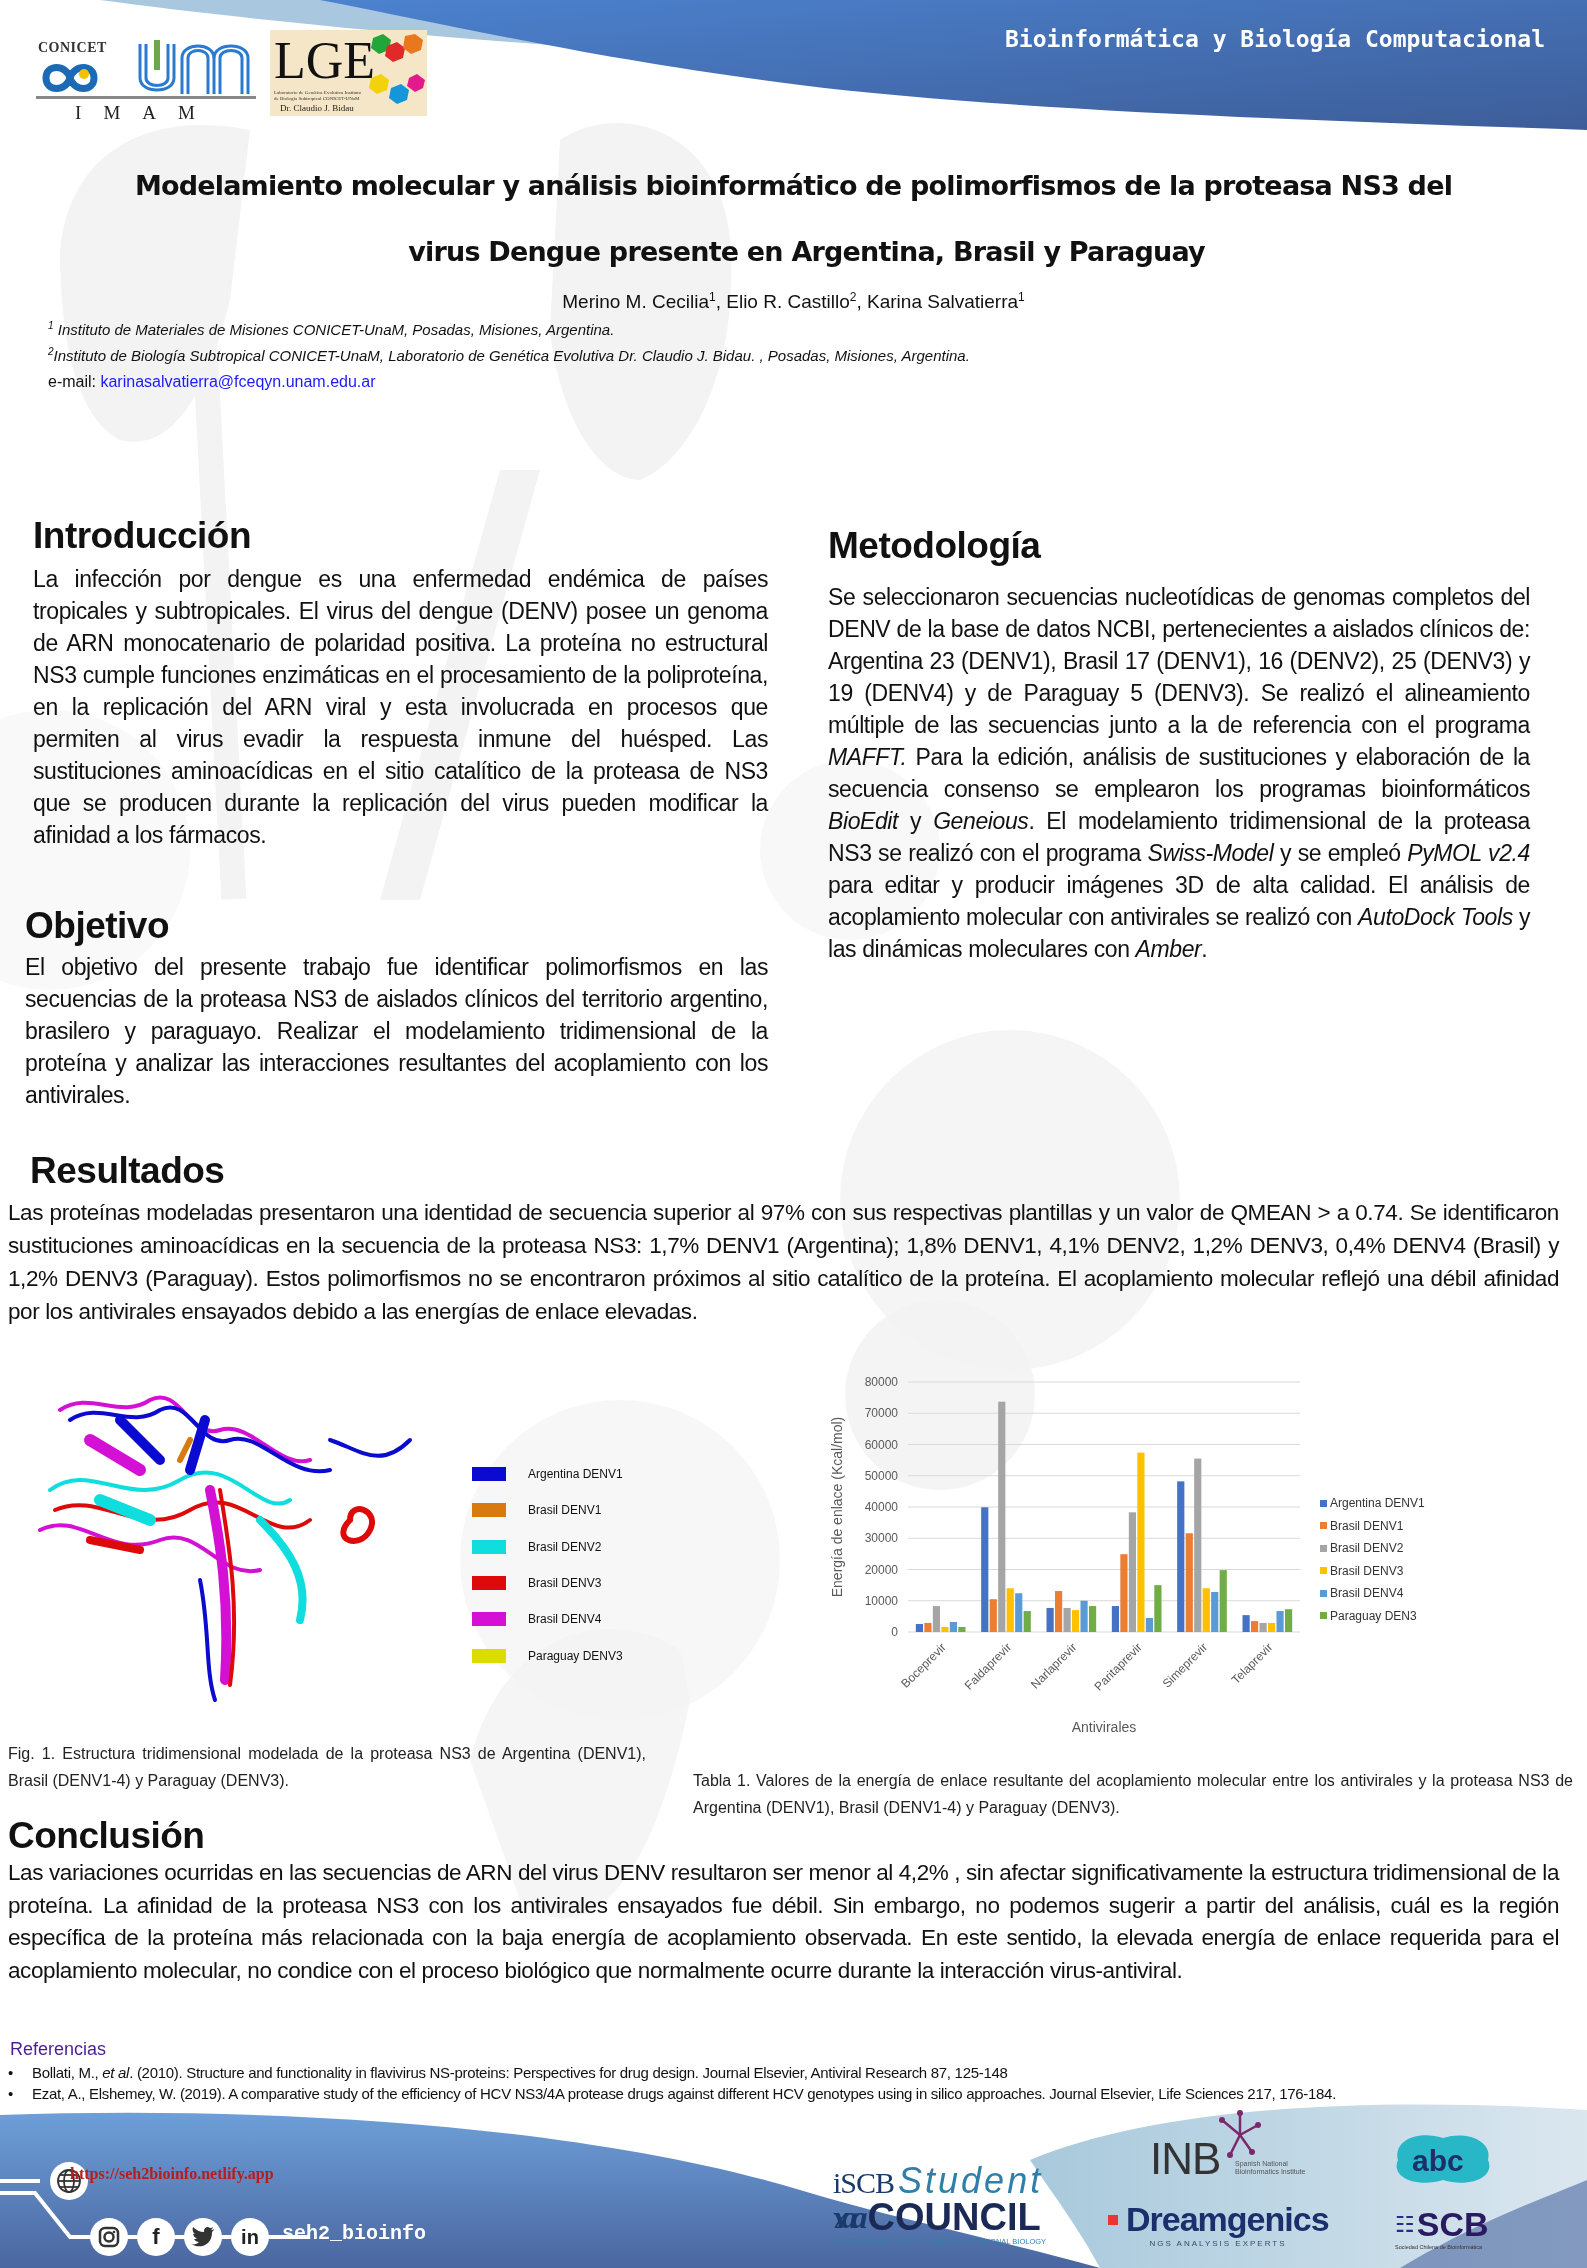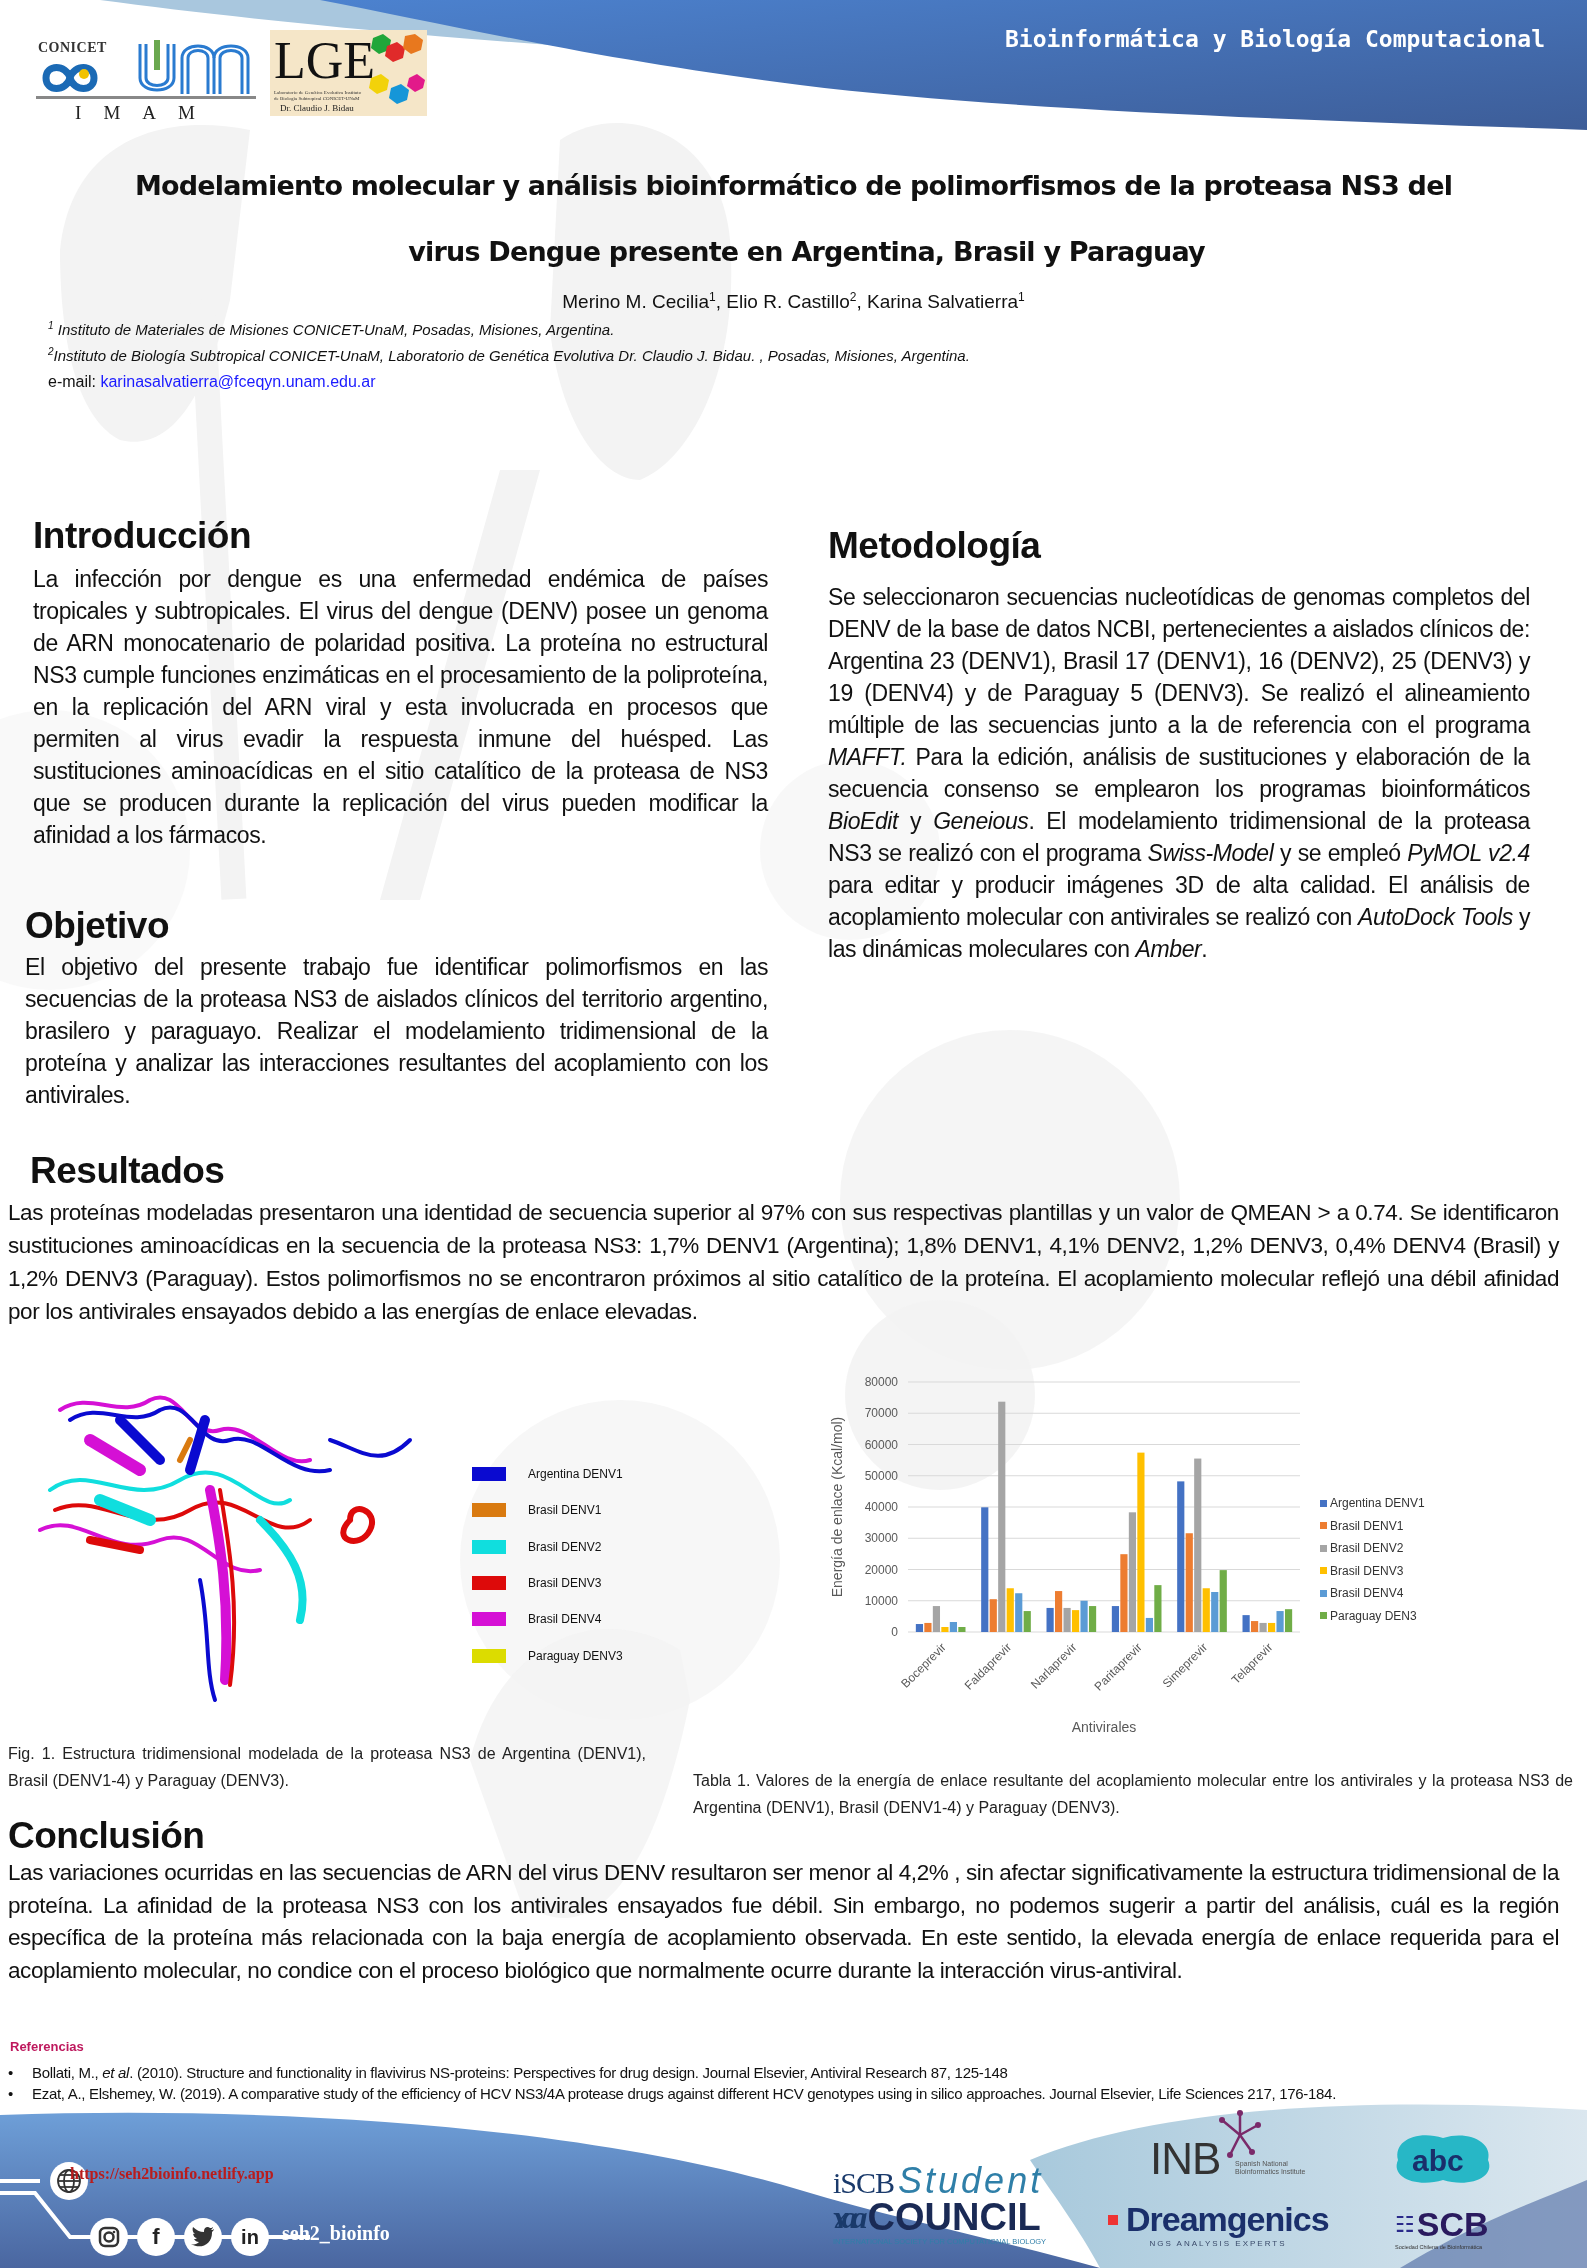--- a/index.html
+++ b/index.html
@@ -44,29 +44,29 @@
   .prot-legend .row { display: flex; align-items: center; height: 36.3px; }
   .prot-legend .sw { width: 34px; height: 14px; margin-right: 22px; }
   .prot-legend .lbl { font-size: 12px; color: #111; }
 
   .chart-wrap { position: absolute; left: 820px; top: 1360px; width: 500px; height: 380px; }
   .chart-legend { position: absolute; left: 1320px; top: 1492px; }
   .chart-legend .row { display: flex; align-items: center; height: 22.5px; }
   .chart-legend .sw { width: 7px; height: 7px; margin-right: 3px; }
   .chart-legend .lbl { font-size: 12px; color: #333; }
 
-  .refs-h { position: absolute; left: 10px; top: 2039px; font-weight: bold; font-size: 13px; color: #be185d; }
+  .refs-h { position: absolute; left: 10px; top: 2039px; font-weight: normal; font-size: 18px; color: #4c1d95; }
   .refs { position: absolute; left: 8px; top: 2062px; width: 1570px; font-size: 15px; line-height: 21px; color: #111; letter-spacing: -0.3px; }
   .refs .ref { display: flex; }
   .refs .bullet { width: 24px; flex: none; }
 
   .footer { position: absolute; left: 0; top: 2100px; width: 1587px; height: 168px; }
   .footer-links { position: absolute; left: 0; top: 2155px; }
   .url-text { position: absolute; left: 70px; top: 2165px; color: #b91c1c; font-family: Liberation Serif, serif; font-weight: bold; font-size: 16px; }
-  .handle-text { position: absolute; left: 220px; top: 2222px; color: #fff; font-family: Liberation Serif, serif; font-weight: bold; font-size: 20px; }
+  .handle-text { position: absolute; left: 220px; top: 2222px; color: #fff; font-family: Liberation Mono, monospace; font-weight: bold; font-size: 20px; }
   .soc-ic { position: absolute; width: 38px; height: 38px; border-radius: 50%; background: #fff; display: flex; align-items: center; justify-content: center; font-weight: bold; color: #222; font-size: 22px; }
   .sponsor { position: absolute; }
 </style>
 </head>
 <body>
 
 <svg class="bg-deco" width="1587" height="2268" viewBox="0 0 1587 2268">
   <g fill="#f3f3f3">
     <path d="M60,250 C70,150 150,110 250,130 L230,300 C200,420 160,450 120,440 C80,420 60,350 60,250 Z"></path>
     <rect x="190" y="300" width="25" height="600" transform="rotate(-3 200 300)"></rect>

